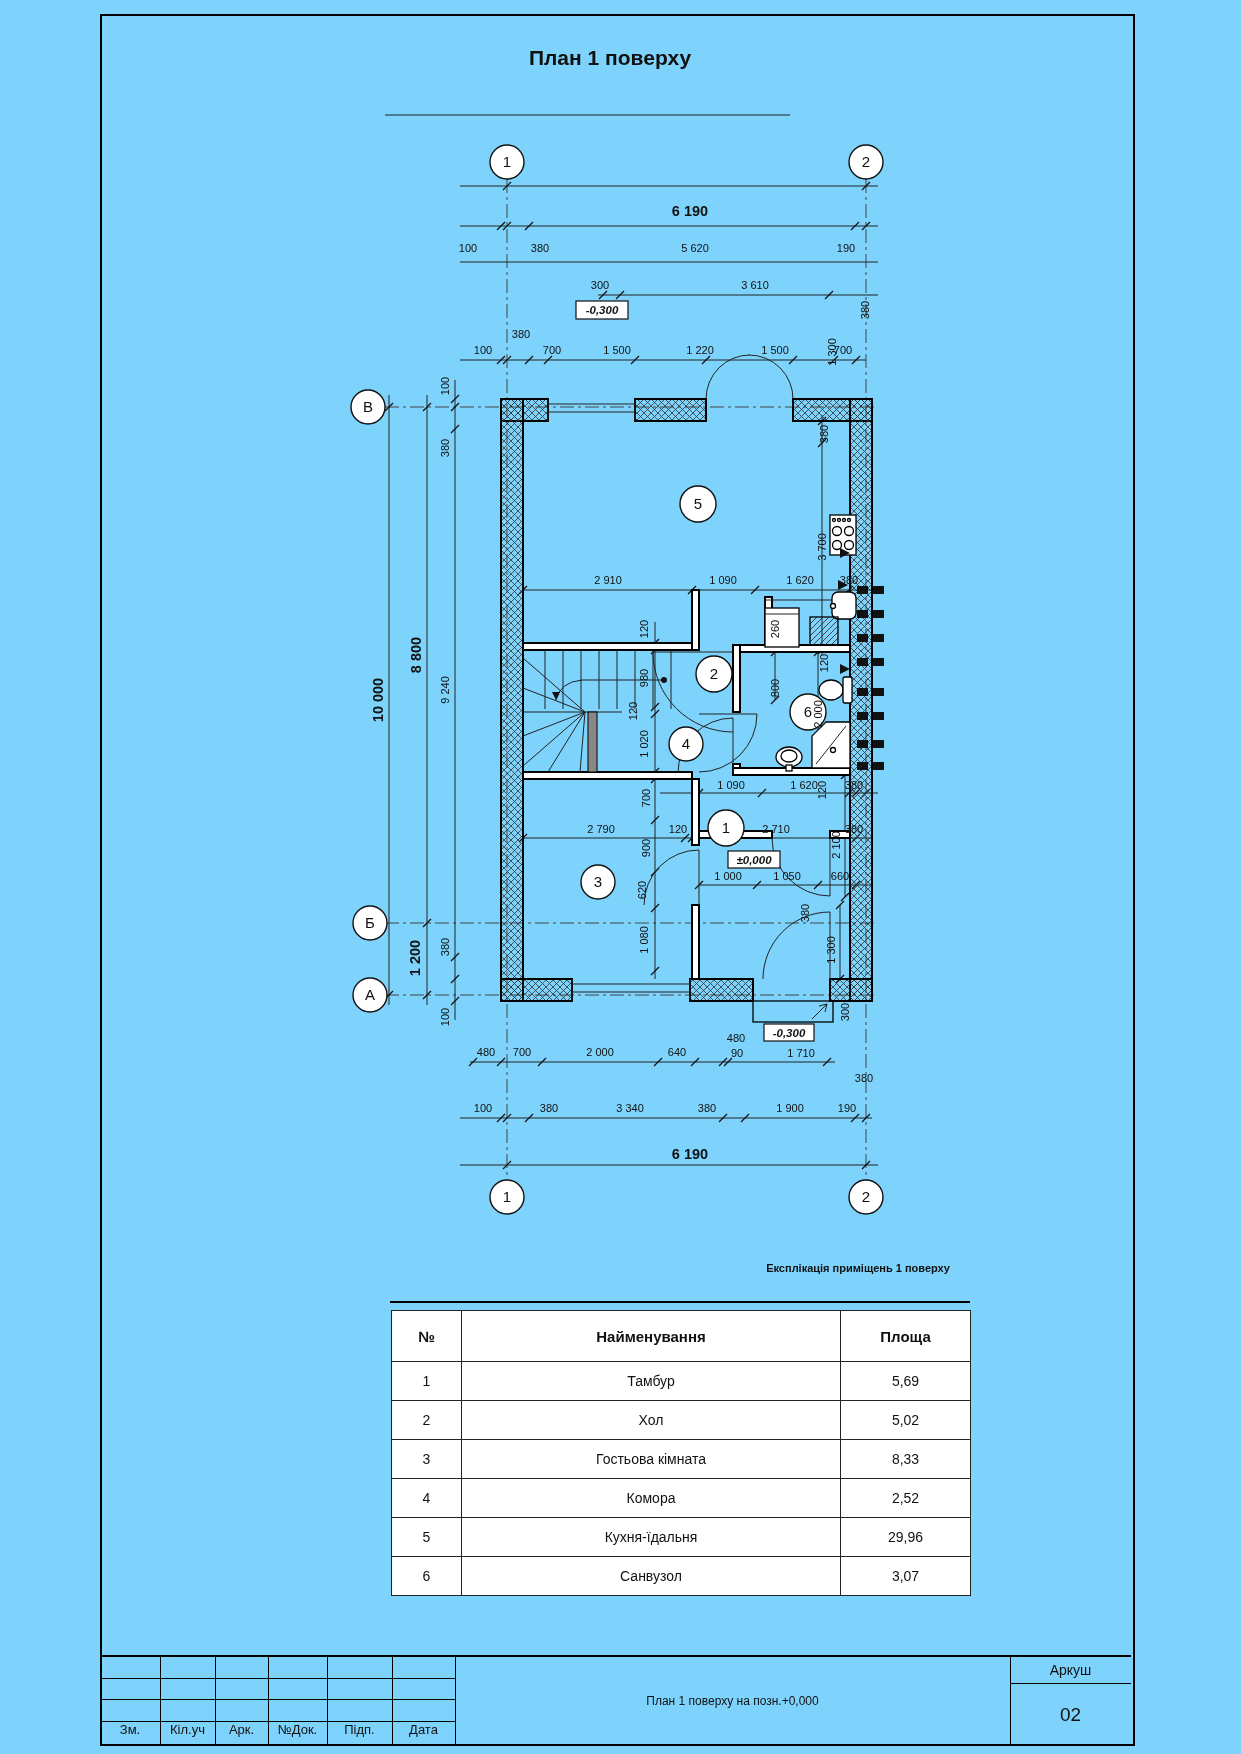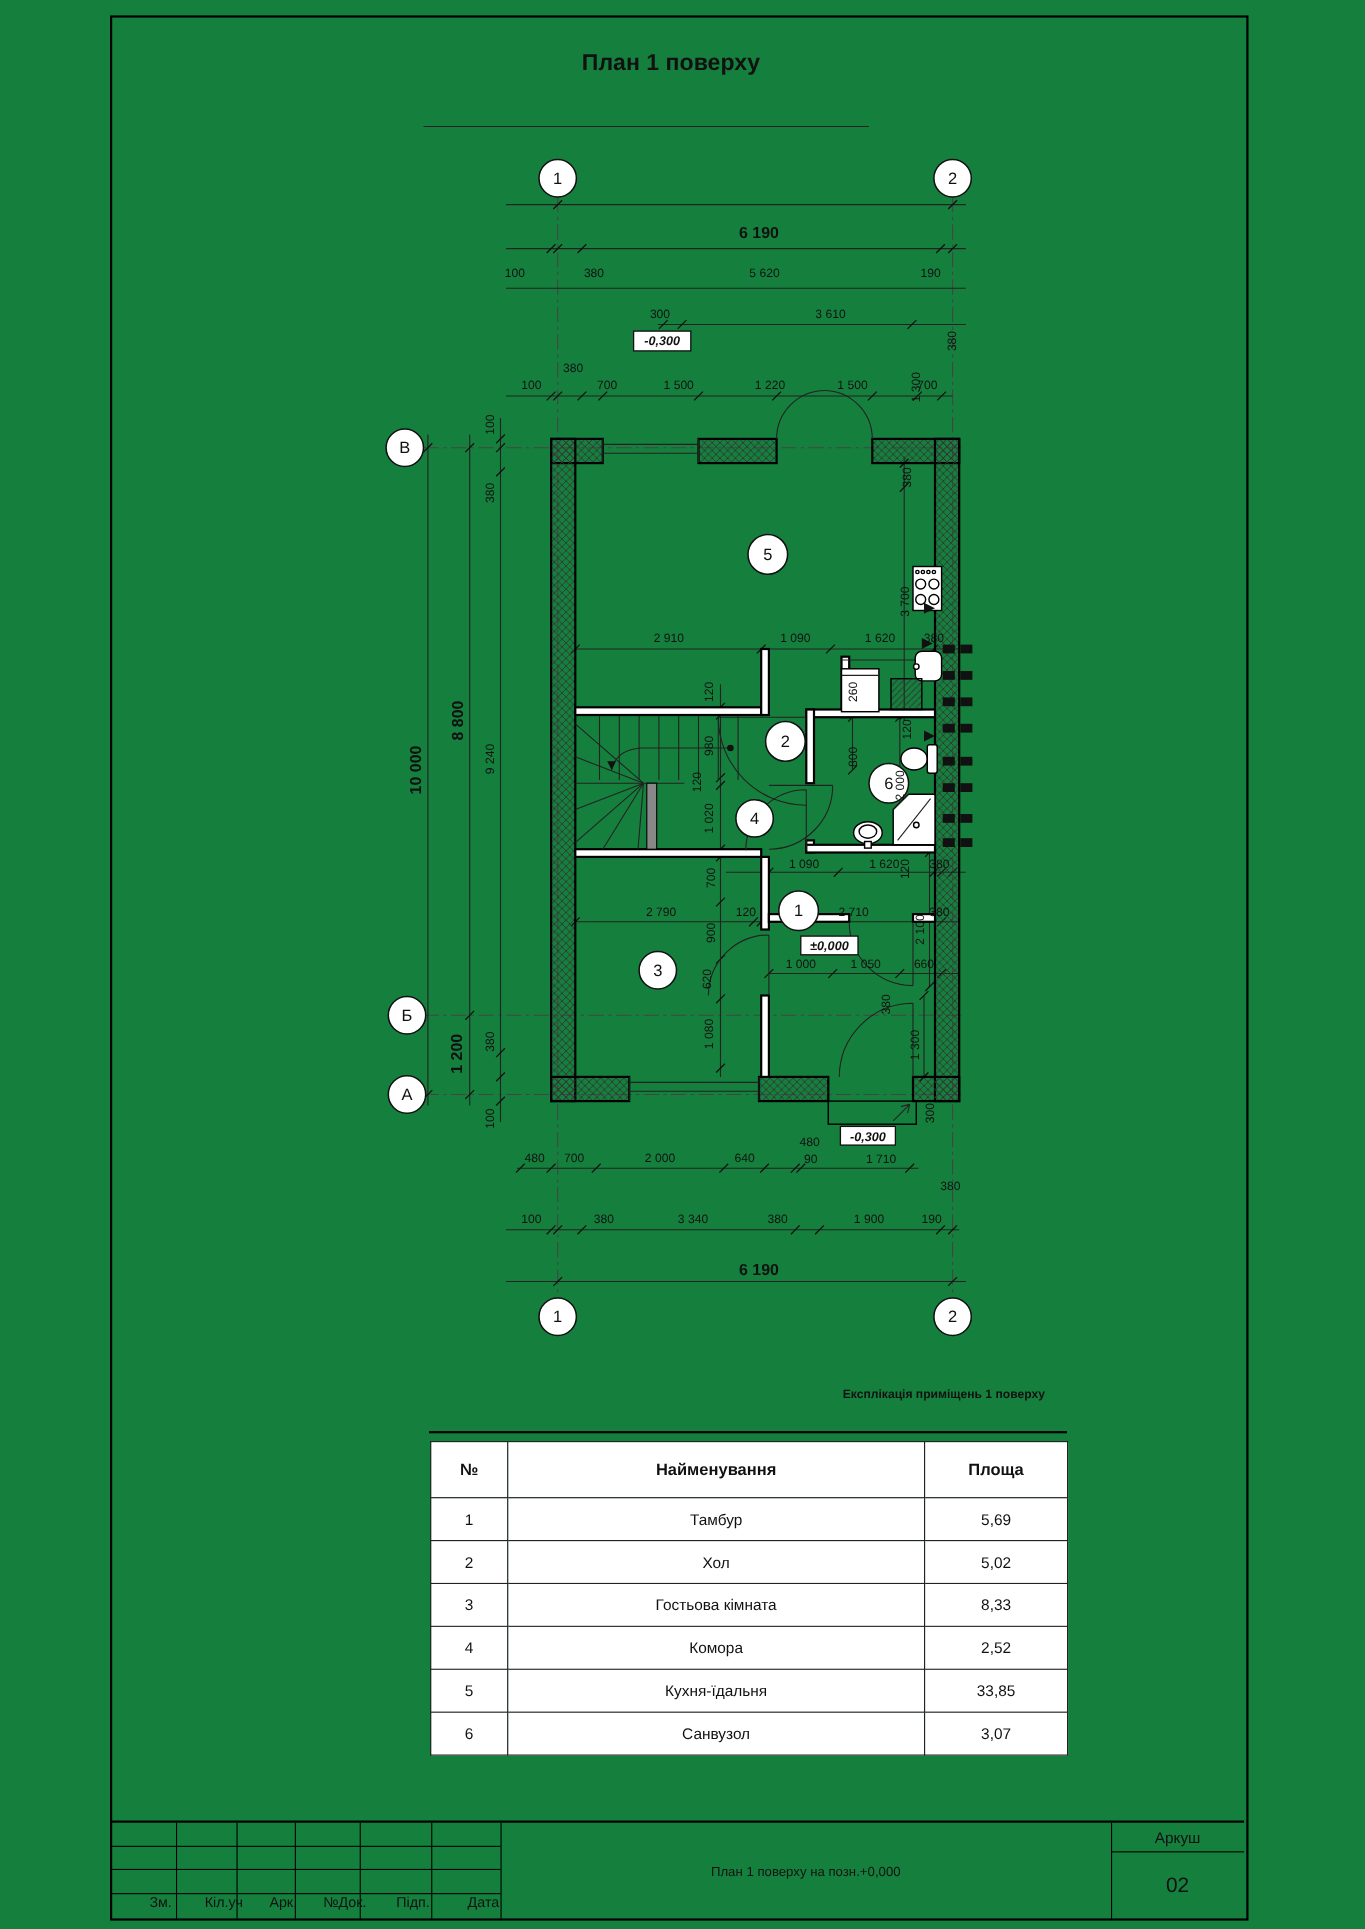--- a/index.html
+++ b/index.html
@@ -1,16 +1,16 @@
 <!DOCTYPE html>
 <html><head>
 <meta charset="utf-8">
 <style>
   html,body{margin:0;padding:0;background:#e8e8e8;}
-  .sheet{position:relative;width:1241px;height:1754px;background:#15803d;
+  .sheet{position:relative;width:1241px;height:1754px;background:#7dd3fc;
          font-family:"Liberation Sans",sans-serif;color:#111;overflow:hidden;}
   .frame{position:absolute;left:100px;top:14px;width:1031px;height:1728px;
          border:2px solid #000;}
   .plan-title{position:absolute;left:330px;top:46px;width:560px;text-align:center;
          font-size:21px;font-weight:bold;margin:0;}
   svg text{font-family:"Liberation Sans",sans-serif;fill:#111;}
   .dim{font-size:11px;text-anchor:middle;}
   .dimb{font-size:14.5px;font-weight:bold;text-anchor:middle;}
   .ax{font-size:15px;text-anchor:middle;}
   .room{font-size:15px;text-anchor:middle;}
@@ -33,21 +33,21 @@
          background:#fff;font-weight:normal;}
   table.expl th{font-weight:bold;text-align:center;height:50px;font-size:15px;}
   table.expl td.c{text-align:center;}
   table.expl td.l{text-align:center;}
   table.expl td.total{font-weight:bold;font-style:italic;text-align:center;}
 
   .tb{position:absolute;left:100px;top:1655px;width:1031px;height:87px;
       border-top:2px solid #000;font-size:13px;}
   .tb .v{position:absolute;top:0;bottom:0;border-left:1.6px solid #000;}
   .tb .h{position:absolute;left:0;border-top:1.3px solid #000;}
-  .tb .lbl{position:absolute;bottom:2px;height:20px;text-align:center;padding-left:16px;}
+  .tb .lbl{position:absolute;bottom:2px;height:20px;text-align:center;}
   .tb .doc{position:absolute;left:355px;width:555px;top:0;bottom:0;display:flex;
       align-items:center;justify-content:center;font-size:12px;}
   .tb .arkush{position:absolute;left:910px;width:121px;top:0;height:26px;display:flex;
       align-items:center;justify-content:center;font-size:14px;border-bottom:1.3px solid #000;}
   .tb .sheetno{position:absolute;left:910px;width:121px;top:28px;bottom:0;display:flex;
       align-items:center;justify-content:center;font-size:19px;}
 </style>
 </head>
 <body>
 
@@ -401,21 +401,21 @@
       <td class="c">8,33</td>
     </tr>
     <tr>
       <td class="c">4</td>
       <td class="l">Комора</td>
       <td class="c">2,52</td>
     </tr>
     <tr>
       <td class="c">5</td>
       <td class="l">Кухня-їдальня</td>
-      <td class="c">33,85</td>
+      <td class="c">29,96</td>
     </tr>
     <tr>
       <td class="c">6</td>
       <td class="l">Санвузол</td>
       <td class="c">3,07</td>
     </tr>
   </tbody>
     </table>
 
   <div class="tb">

